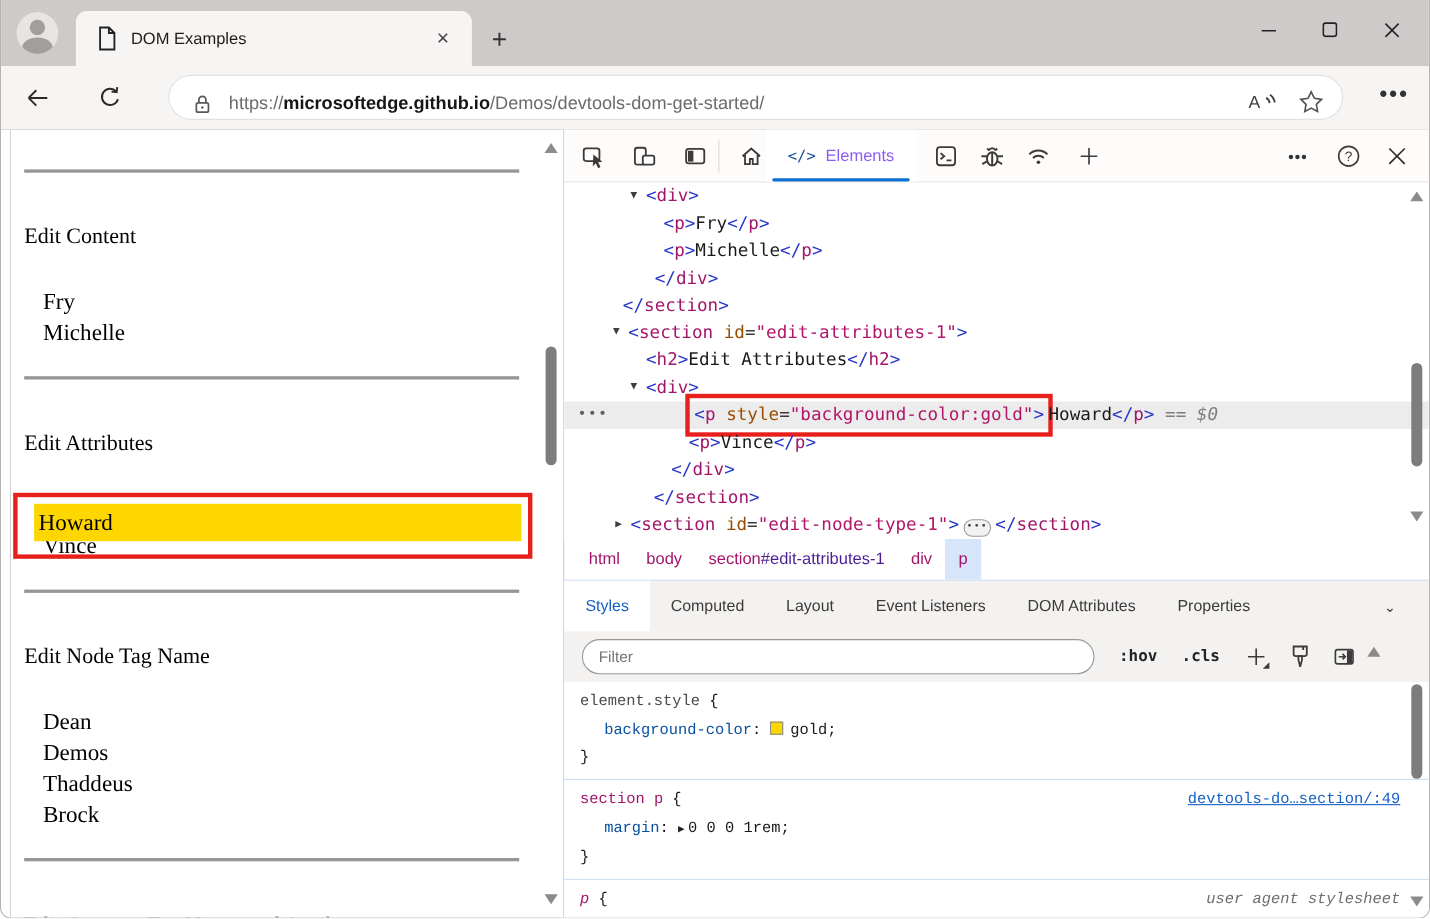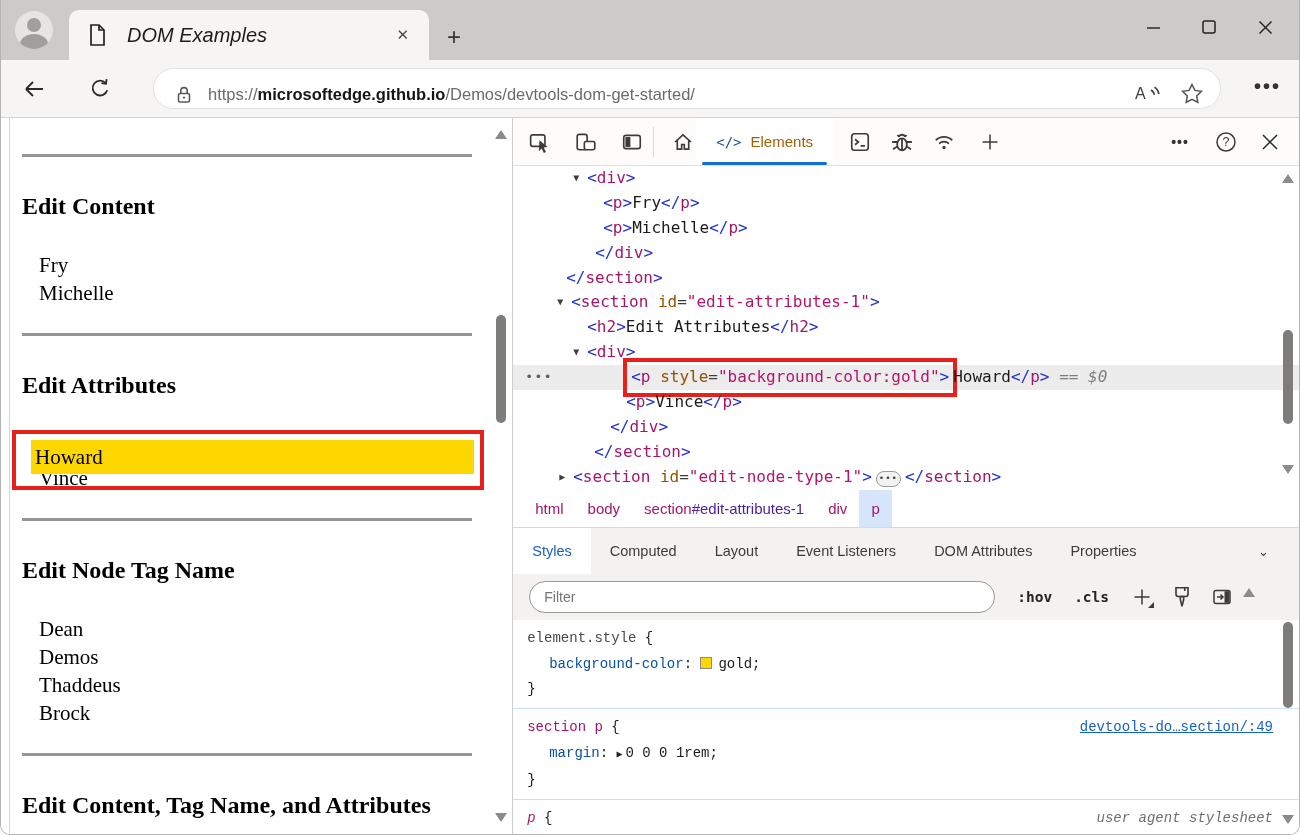--- a/index.html
+++ b/index.html
@@ -10,21 +10,21 @@
             border-radius:0 0 10px 10px; overflow:hidden; background:#fff; position:relative; }
 
   
   .titlebar { height:60px; background:#cdcac9; position:relative; display:flex; align-items:flex-end; }
   .avatar { position:absolute; left:14px; top:11px; width:38px; height:38px; border-radius:50%;
             background:#e7e5e3; overflow:hidden; }
   .avatar .head { position:absolute; left:12px; top:7px; width:14px; height:14px; border-radius:50%; background:#a19e9c; }
   .avatar .body { position:absolute; left:5px; top:23px; width:28px; height:20px; border-radius:50%; background:#a19e9c; }
   .tab { position:absolute; left:68px; top:10px; width:360px; height:50px; background:#f7f5f4;
          border-radius:10px 10px 0 0; display:flex; align-items:center; padding:0 14px 0 18px; }
-  .tab-title { font-size:20px; color:#1d1c1b; margin-left:20px; flex:1;font-style:italic; }
+  .tab-title { font-size:15px; color:#1d1c1b; margin-left:12px; flex:1; }
   .tab-close { font-size:15px; color:#4b4a49; padding:2px 6px; }
   .newtab { position:absolute; left:438px; top:22px; width:30px; height:30px; display:flex; align-items:center;
             justify-content:center; color:#333; font-size:24px; font-weight:300; }
   .wincontrols { position:absolute; right:6px; top:8px; display:flex; }
   .winbtn { width:56px; height:38px; display:flex; align-items:center; justify-content:center; }
 
   
   .toolbar { height:57px; background:#f7f5f4; display:flex; align-items:center; position:relative; }
   .navbtn { width:30px; height:30px; display:flex; align-items:center; justify-content:center; }
   .back { margin-left:18px; } .refresh { margin-left:36px; }
@@ -36,21 +36,21 @@
   .tb-dots { position:absolute; right:18px; top:15px; font-size:20px; letter-spacing:2px; color:#333; font-weight:700; }
 
   
   .content { height:717px; display:flex; border-top:1px solid #d6d4d3; background:#fff; }
 
   
   .page { width:512px; position:relative; font-family:"Liberation Serif", serif; color:#000; overflow:hidden; }
   .page::before { content:""; position:absolute; left:8px; top:0; bottom:0; width:1px; background:#d6d4d3; }
   .page-inner { padding:10px 40px 0 21px; }
   .page hr { border:none; border-top:3px solid #969696; margin:26px 0; }
-  .page h2 { font-size:24px; font-weight:700; line-height:38px; margin:30px 0 26px 0; }
+  .page h2 { font-size:20px; font-weight:400; line-height:38px; margin:39px 0 26px 0; }
   .page p { font-size:21px; line-height:28px; margin:0 0 0 17px; }
   .gold-p { background:#ffd700; padding:3px 0 3px 4px; margin-left:13px !important; }
   .red-box { border:4px solid #e8201b; padding:6px 6px 12px 2px; margin:14px -12px -26px -10px;
              position:relative; z-index:2; }
   .pscroll { position:absolute; right:2px; top:0; bottom:0; width:16px; }
   .tri-up { width:0; height:0; border-left:6px solid transparent; border-right:6px solid transparent;
             border-bottom:9px solid #8d8b8a; position:absolute; left:1px; }
   .tri-dn { width:0; height:0; border-left:6px solid transparent; border-right:6px solid transparent;
             border-top:9px solid #8d8b8a; position:absolute; left:1px; }
   .thumb { position:absolute; left:2px; width:10px; background:#7f7d7c; border-radius:5px; }
@@ -58,21 +58,21 @@
   
   .devtools { width:788px; border-left:1px solid #cfcecd; display:flex; flex-direction:column;
               font-family:"Liberation Sans", sans-serif; background:#fff; }
   .dt-toolbar { height:48px; display:flex; align-items:center; border-bottom:1px solid #e3e1e0; background:#fdfcfb; }
   .dt-ic { width:26px; height:26px; display:flex; align-items:center; justify-content:center; }
   .vsep { width:1px; height:30px; background:#dcdad9; margin:0 8px; }
   .el-tab { height:100%; display:flex; align-items:center; gap:9px; padding:0 20px; position:relative; background:#fff; }
   .el-tab::after { content:""; position:absolute; left:6px; right:6px; bottom:0; height:3.5px;
                    background:#0c6fd1; border-radius:2px; }
   .el-code { font-family:"DejaVu Sans Mono", monospace; font-size:14px; color:#1a4f94; }
-  .el-label { font-size:15px; color:#a16207; }
+  .el-label { font-size:15px; color:#8b5cf6; }
   .dt-sp { flex:1; }
   .dt-txt { font-size:18px; color:#333; }
 
   
   .dt-tree { height:324px; position:relative; font-family:"DejaVu Sans Mono", monospace; font-size:16px;
              color:#1a1a1a; overflow:hidden; background:#fff; }
   .row { position:relative; height:24.9px; line-height:24.9px; white-space:pre; }
   .row.hl { background:#ececec; }
   .arrow { position:absolute; font-size:10px; color:#3f3e3d; top:0; }
   .marker { position:absolute; left:12px; font-size:13px; letter-spacing:1.5px; color:#5f5f5f; }

